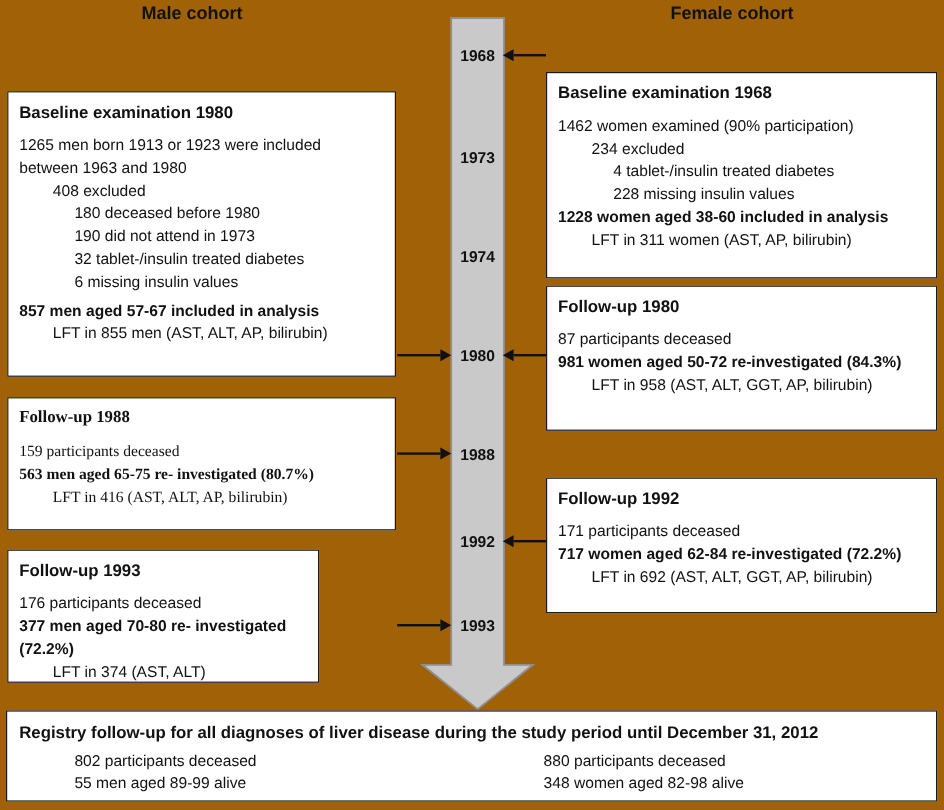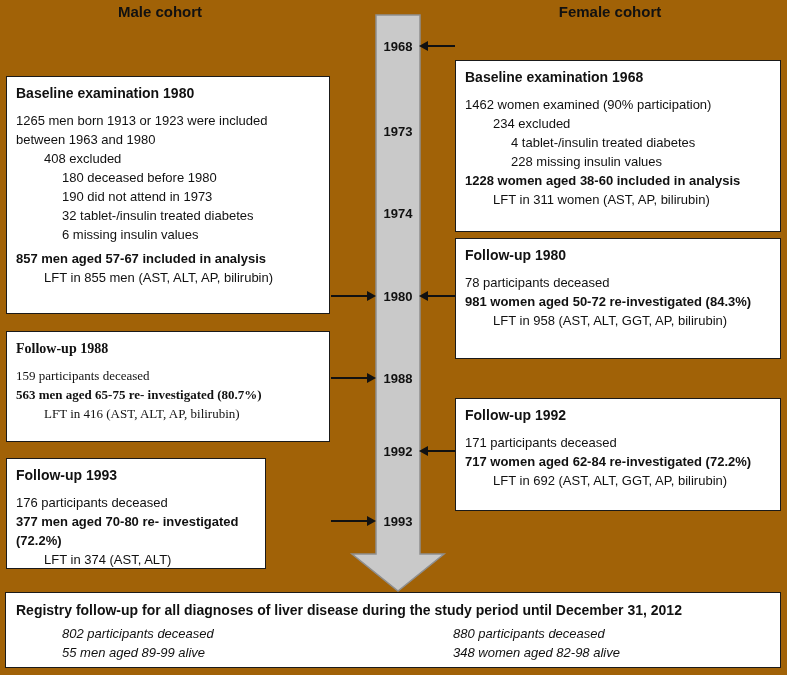--- a/index.html
+++ b/index.html
@@ -75,21 +75,21 @@
   .connector.c-male-1980   { left: 331px; top: 295px; width: 36px; }
   .connector.c-male-1988   { left: 331px; top: 377px; width: 36px; }
   .connector.c-male-1993   { left: 331px; top: 520px; width: 36px; }
   .connector.c-female-1968 { left: 428px; top: 45px;  width: 27px; }
   .connector.c-female-1980 { left: 428px; top: 295px; width: 27px; }
   .connector.c-female-1992 { left: 428px; top: 450px; width: 27px; }
 
   
   .box.registry { left: 5px; top: 592px; width: 776px; height: 76px; padding: 8px 10px; }
   .registry .box-title { margin-bottom: 4px; }
-  .registry-cols { display: flex; font-style: italic; }
+  .registry-cols { display: flex; }
   .registry-col { width: 50%; }
   .registry-col.left  { padding-left: 46px; }
   .registry-col.right { padding-left: 60px; }
 </style>
 </head>
 <body>
 
 <div class="canvas">
 
   <div class="cohort-title male">Male cohort</div>
@@ -138,21 +138,21 @@
     <div>1462 women examined (90% participation)</div>
     <div class="ind1">234 excluded</div>
     <div class="ind2">4 tablet-/insulin treated diabetes</div>
     <div class="ind2">228 missing insulin values</div>
     <div class="b">1228 women aged 38-60 included in analysis</div>
     <div class="ind1">LFT in 311 women (AST, AP, bilirubin)</div>
   </div>
 
   <div class="box female-fu1980">
     <div class="box-title">Follow-up 1980</div>
-    <div>78 participants deceased</div>
+    <div>87 participants deceased</div>
     <div class="b">981 women aged 50-72 re-investigated (84.3%)</div>
     <div class="ind1">LFT in 958 (AST, ALT, GGT, AP, bilirubin)</div>
   </div>
 
   <div class="box female-fu1992">
     <div class="box-title">Follow-up 1992</div>
     <div>171 participants deceased</div>
     <div class="b">717 women aged 62-84 re-investigated (72.2%)</div>
     <div class="ind1">LFT in 692 (AST, ALT, GGT, AP, bilirubin)</div>
   </div>

